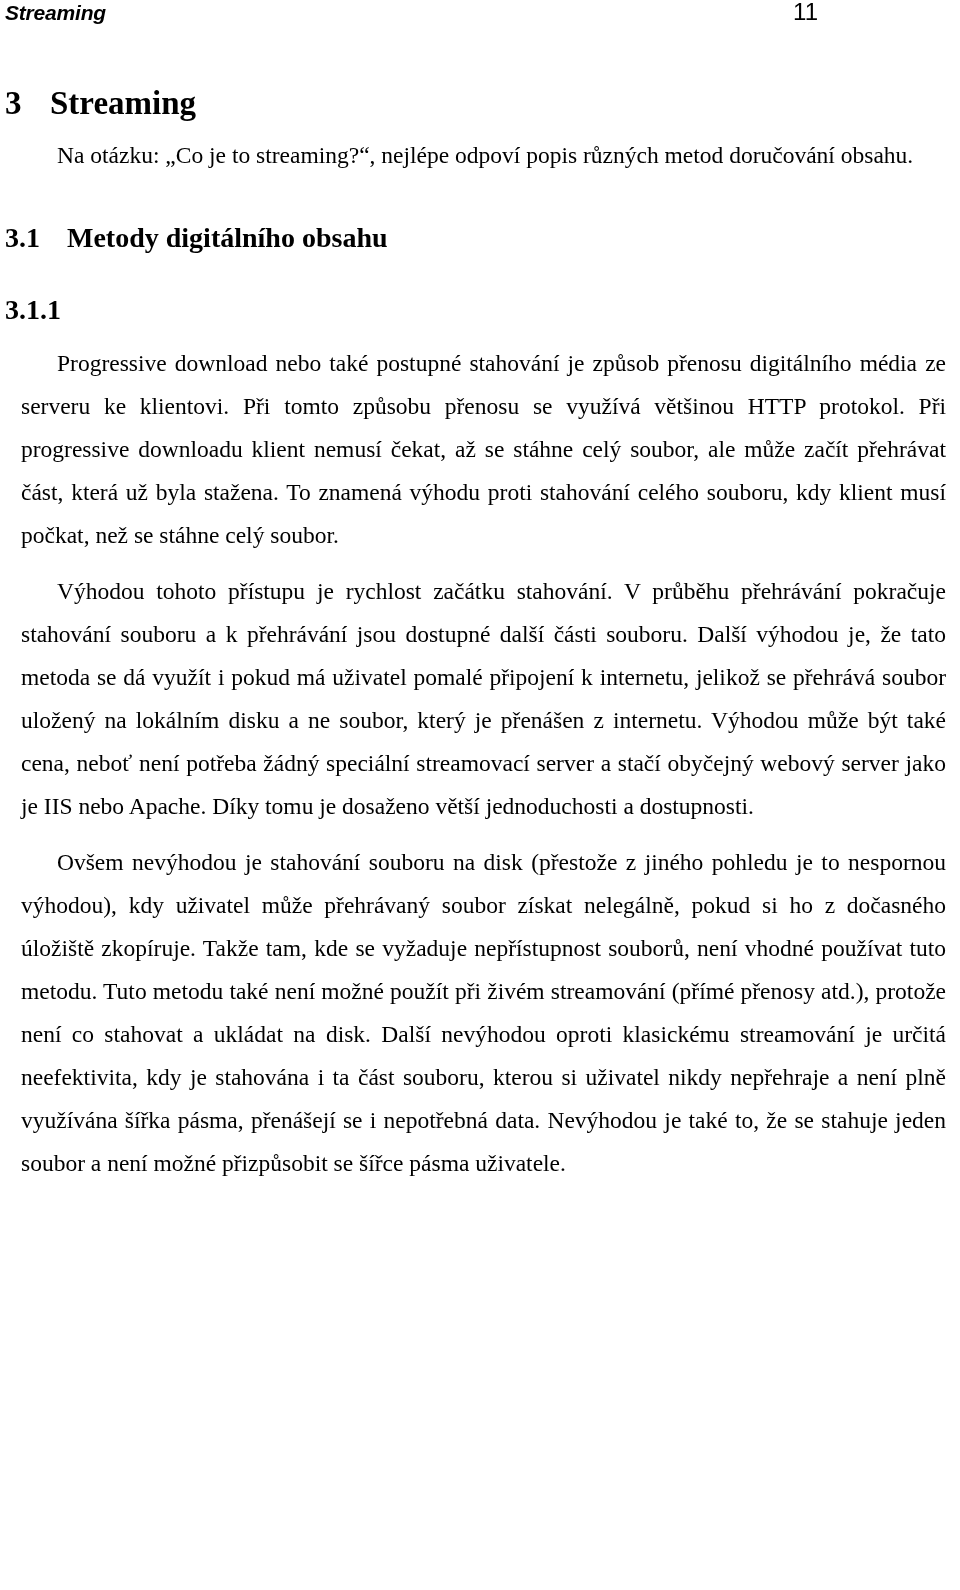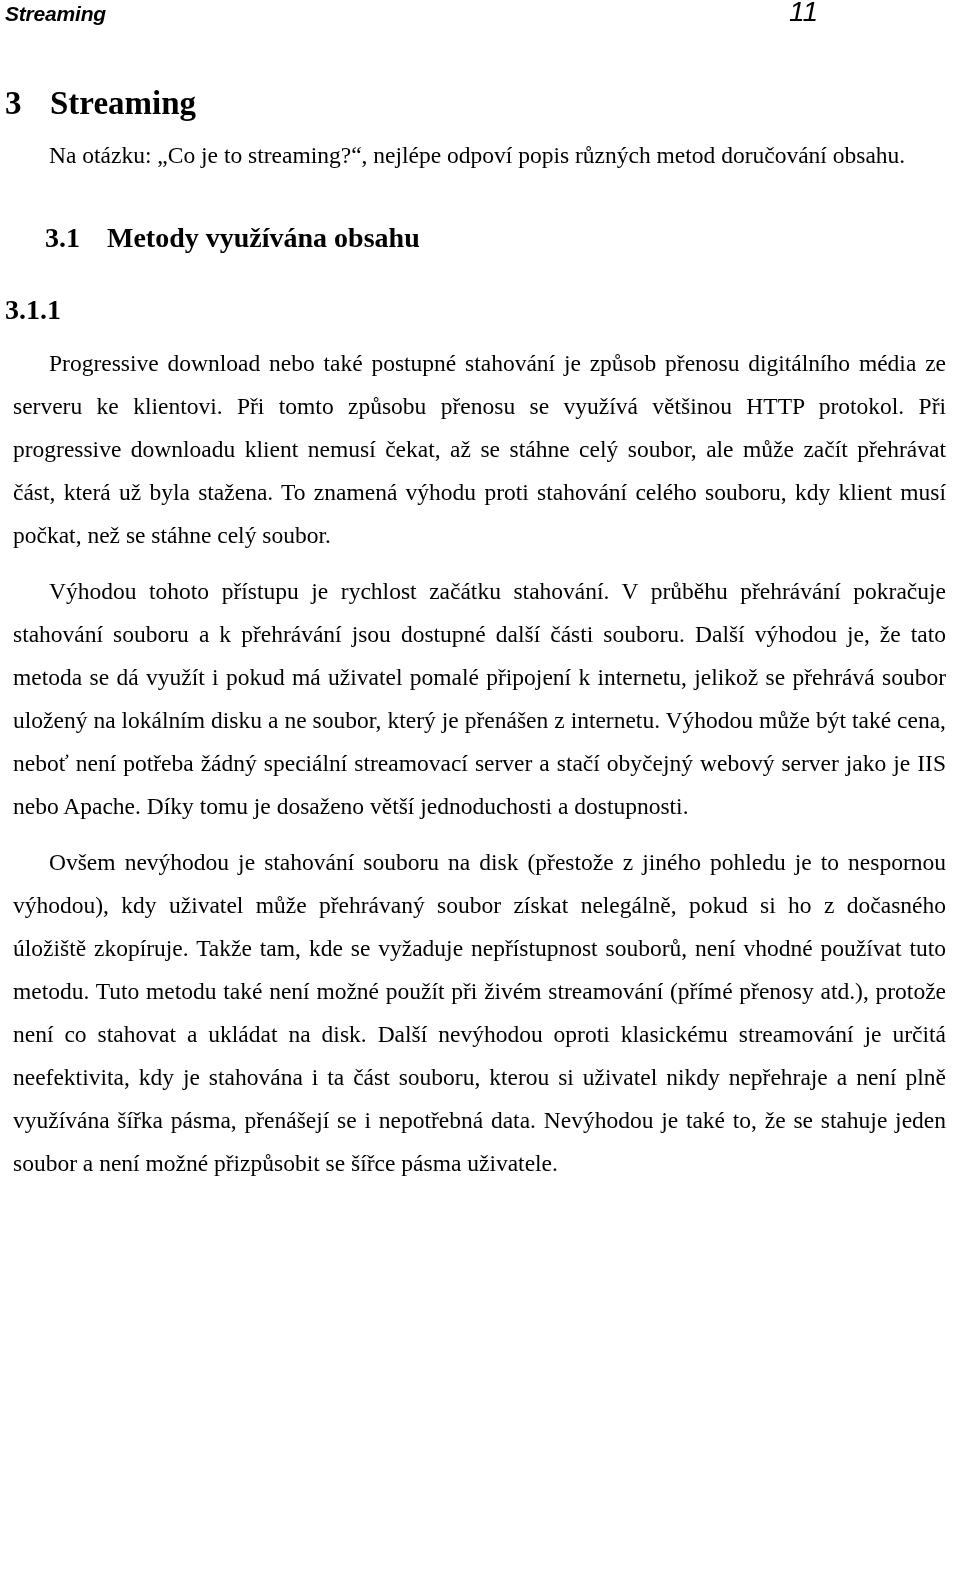--- a/index.html
+++ b/index.html
@@ -35,23 +35,22 @@
     font-family: "Liberation Sans", "DejaVu Sans", sans-serif;
     font-style: italic;
     font-weight: 700;
     font-size: 21px;
     line-height: 24px;
     letter-spacing: -0.2px;
   }
   .running-header-page {
     font-family: "Liberation Sans", "DejaVu Sans", sans-serif;
     font-weight: 400;
-    font-size: 28px;
+    font-size: 24px;
     line-height: 24px;
-    font-style: italic;
   }
 
   
   .h1 {
     font-family: "Liberation Serif", "DejaVu Serif", serif;
     font-weight: 700;
     font-size: 33px;
     line-height: 38px;
     margin: 50px 0 0 0;
     display: flex;
@@ -61,40 +60,40 @@
 
   .h2 {
     font-family: "Liberation Serif", "DejaVu Serif", serif;
     font-weight: 700;
     font-size: 28px;
     line-height: 32px;
     margin: 45px 0 0 0;
     display: flex;
     align-items: baseline;
   }
-  .h2 .num { min-width: 62px; margin-left: 40px; }
+  .h2 .num { min-width: 62px; }
 
   .h3 {
     font-family: "Liberation Serif", "DejaVu Serif", serif;
     font-weight: 700;
     font-size: 28px;
     line-height: 28px;
     margin: 42px 0 0 0;
     display: flex;
     align-items: baseline;
   }
   .h3 .num { min-width: 80px; }
 
   
   .para {
     font-size: 23.5px;
     line-height: 43px;
     text-align: justify;
     text-justify: inter-word;
-    margin: 13px 0 0 8px;
+    margin: 13px 0 0 16px;
     text-indent: 36px;
     hyphens: none;
     word-spacing: 0px;
   }
   .para.after-h3 { margin-top: 18px; }
   .para.lead { margin-top: 12px; }
 
   
   .para::after {
     content: "";
@@ -115,21 +114,21 @@
 
   <h1 class="h1">
     <span class="num">3</span>
     <span class="txt">Streaming</span>
   </h1>
 
   <p class="para lead nostretch">Na otázku: „Co je to streaming?“, nejlépe odpoví popis různých metod doručování obsahu.</p>
 
   <h2 class="h2">
     <span class="num">3.1</span>
-    <span class="txt">Metody využívána obsahu</span>
+    <span class="txt">Metody digitálního obsahu</span>
   </h2>
 
   <h3 class="h3">
     <span class="num">3.1.1</span>
   </h3>
 
   <p class="para after-h3 nostretch">Progressive download nebo také postupné stahování je způsob přenosu digitálního média ze serveru ke klientovi. Při tomto způsobu přenosu se využívá většinou HTTP protokol. Při progressive downloadu klient nemusí čekat, až se stáhne celý soubor, ale může začít přehrávat část, která už byla stažena. To znamená výhodu proti stahování celého souboru, kdy klient musí počkat, než se stáhne celý soubor.</p>
 
 
   <p class="para nostretch">Výhodou tohoto přístupu je rychlost začátku stahování. V průběhu přehrávání pokračuje stahování souboru a k přehrávání jsou dostupné další části souboru. Další výhodou je, že tato metoda se dá využít i pokud má uživatel pomalé připojení k internetu, jelikož se přehrává soubor uložený na lokálním disku a ne soubor, který je přenášen z internetu. Výhodou může být také cena, neboť není potřeba žádný speciální streamovací server a stačí obyčejný webový server jako je IIS nebo Apache. Díky tomu je dosaženo větší jednoduchosti a dostupnosti.</p>

